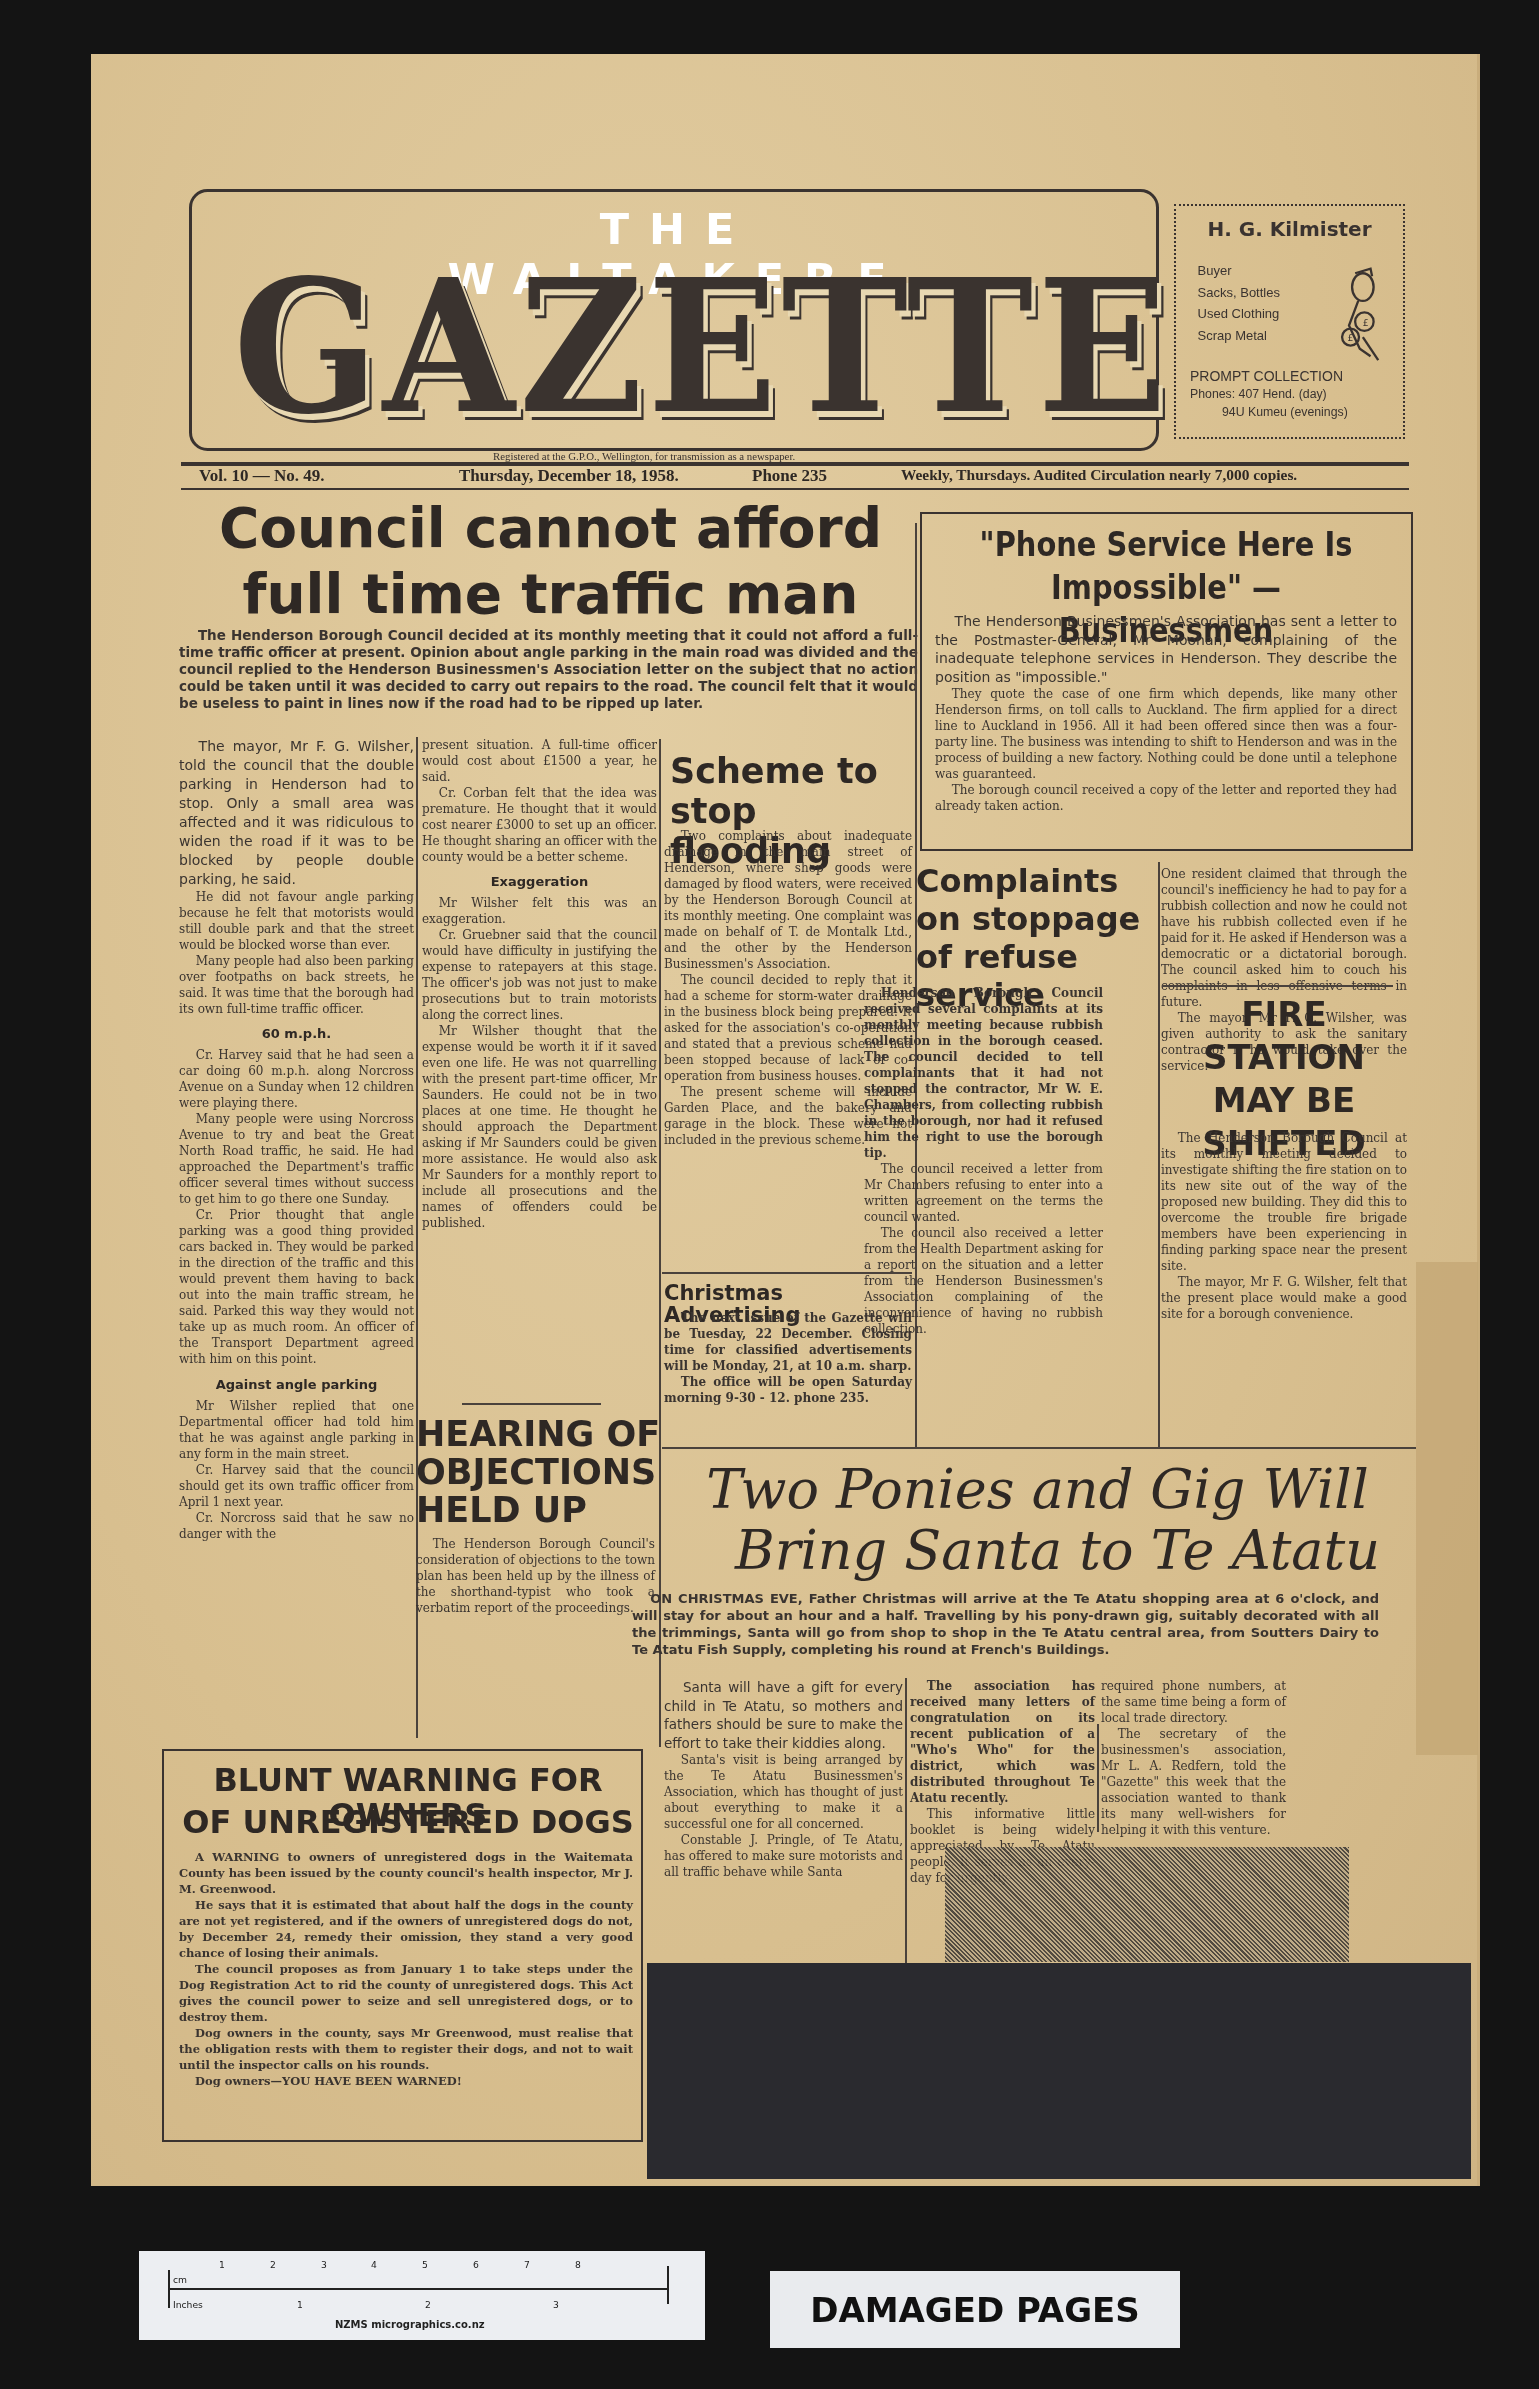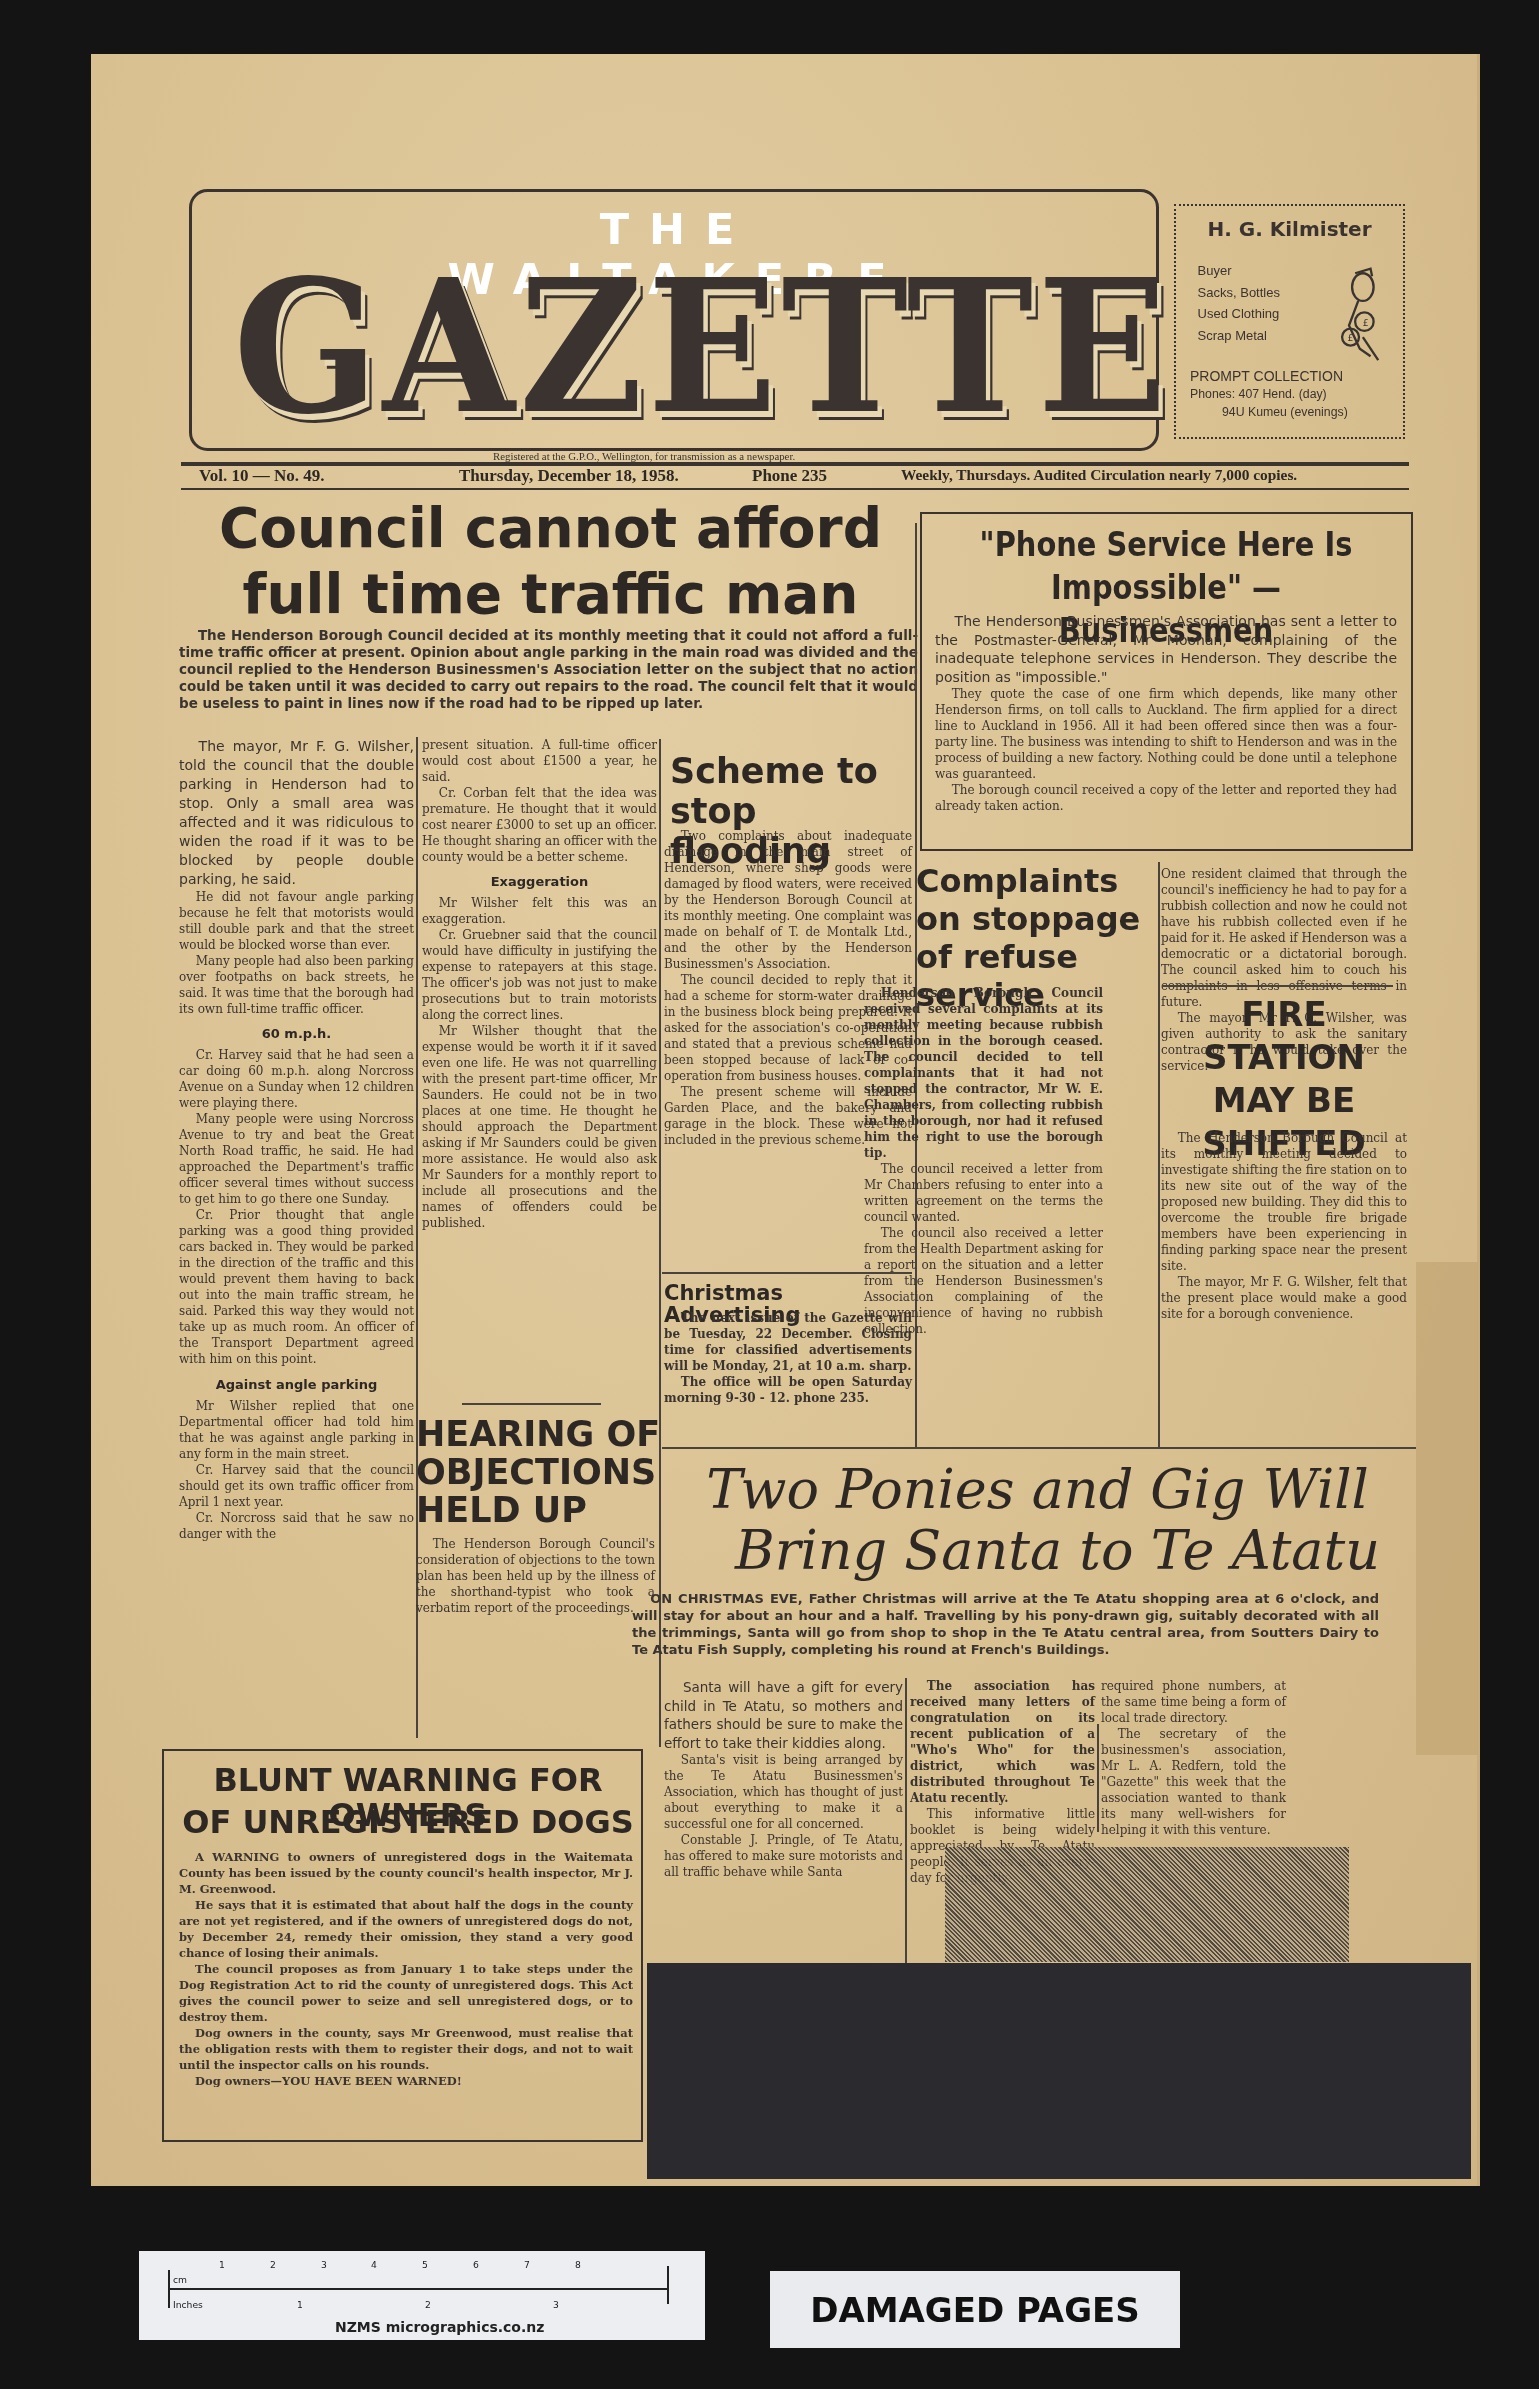--- a/index.html
+++ b/index.html
@@ -83,21 +83,21 @@
   .ruler {
     position: absolute; left: 139px; top: 2251px; width: 566px; height: 89px; background: #eceef2;
     font-family: "DejaVu Sans", sans-serif; color: #222;
   }
   .ruler-line { position: absolute; left: 29px; top: 37px; width: 500px; height: 1.5px; background: #222; }
   .ruler-start { position: absolute; left: 29px; top: 19px; width: 1.5px; height: 38px; background:#222; }
   .ruler-end { position: absolute; left: 528px; top: 15.4px; width: 1.5px; height: 38px; background:#222; }
   .ruler-cm-label { position: absolute; left: 34px; top: 23px; font-size: 9.2px; }
   .ruler-in-label { position: absolute; left: 34px; top: 48px; font-size: 9.2px; }
   .ruler-tick { position: absolute; font-size: 9.2px; }
-  .ruler-brand { position: absolute; left: 196px; top: 68px; font-size: 14px; font-weight: bold; }
+  .ruler-brand { position: absolute; left: 196px; top: 68px; font-size: 10px; font-weight: bold; }
   .damaged-tag {
     position: absolute; left: 770px; top: 2271px; width: 410px; height: 77px; background: #e9ebee;
     display: flex; align-items: center; justify-content: center;
     font-family: "DejaVu Sans", sans-serif; font-weight: bold; font-size: 34px; color: #111;
   }
 </style>
 </head>
 <body>
 
 <div class="paper"></div>

